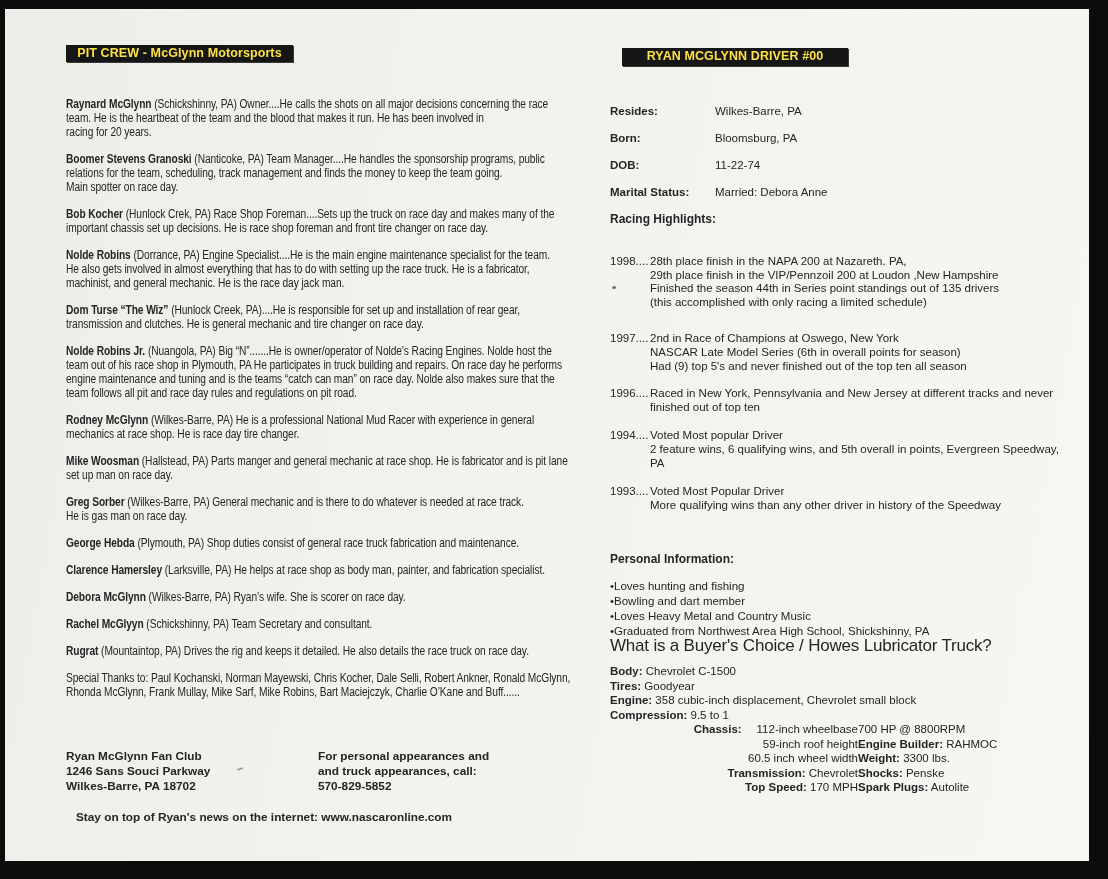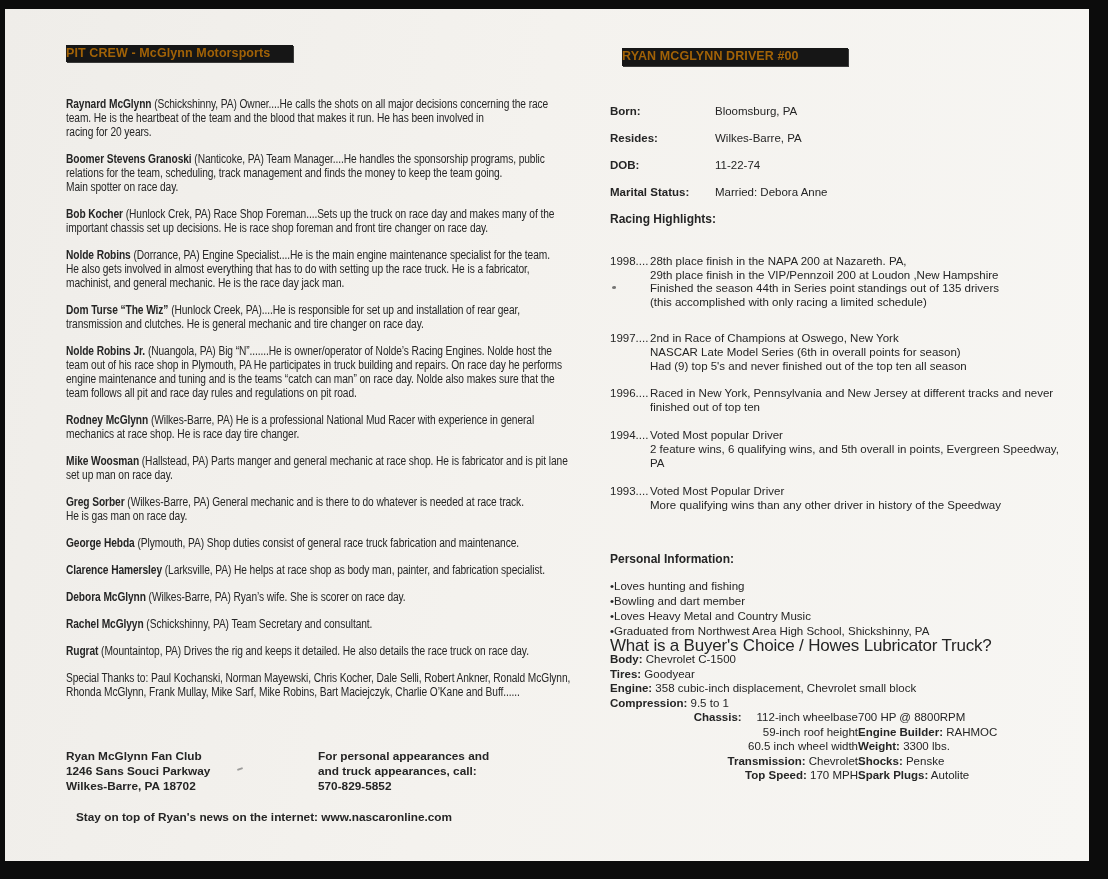--- a/index.html
+++ b/index.html
@@ -11,23 +11,23 @@
     color:#252525;
     overflow:hidden;
   }
   .paper {
     position:absolute; left:5px; top:9px;
     width:1084px; height:852px;
     background:linear-gradient(100deg,#efede9 0%,#f4f2ee 45%,#f7f6f3 100%);
   }
   .bar {
     position:absolute;
-    background:#161616; color:#a16207;
+    background:#161616; color:#fde047;
     font-weight:bold; font-size:12.5px;
-    text-align:left; line-height:17px;
+    text-align:center; line-height:17px;
     letter-spacing:.1px;
     box-shadow:1px 1px 0 #3a3a3a;
   }
   .bar-left  { left:61px;  top:36px; width:227px; height:17px; }
   .bar-right { left:617px; top:39px; width:226px; height:18px; }
 
   
   .left-body {
     position:absolute; left:61px; top:88px;
     width:640px;
@@ -58,21 +58,21 @@
   .hl { display:flex; }
   .hl-1998 { margin-top:0; }
   .hl-1997 { margin-top:22px; }
   .hl-1996, .hl-1994 { margin-top:14px; }
   .hl-1993 { margin-top:15px; }
   .hl .yr { flex:0 0 40px; }
   .hl .hl-lines { flex:1; }
   .personal-title { margin-top:40px; }
   .bullets { margin-top:12px; line-height:15px; }
   .truck-title { font-size:17px; font-weight:normal; letter-spacing:-0.2px; }
-  .specs { margin-top:0; line-height:14.5px; }
+  .specs { margin-top:12px; line-height:14.5px; }
   .spec b { font-weight:bold; }
   .chassis-row { display:flex; }
   .chassis-left { flex:0 0 248px;text-align:right; }
   .chassis-block .pre { display:inline-block; vertical-align:top; }
   .stray-dot {
     position:absolute; left:607px; top:277px;
     width:4px; height:3px; background:#555; border-radius:50% 40% 50% 50%;
     opacity:.8;
   }
   .stray-tick {
@@ -124,22 +124,22 @@
 
   <div class="fan-address">Ryan McGlynn Fan Club
 1246 Sans Souci Parkway
 Wilkes-Barre, PA 18702</div>
   <div class="appearances">For personal appearances and
 and truck appearances, call:
 570-829-5852</div>
   <div class="internet-line">Stay on top of Ryan's news on the internet: www.nascaronline.com</div>
 
   <div class="right-body">
+    <div class="bio-row"><span class="bio-label">Resides:</span><span class="bio-value">Wilkes-Barre, PA</span></div>
     <div class="bio-row"><span class="bio-label">Born:</span><span class="bio-value">Bloomsburg, PA</span></div>
-    <div class="bio-row"><span class="bio-label">Resides:</span><span class="bio-value">Wilkes-Barre, PA</span></div>
     <div class="bio-row"><span class="bio-label">DOB:</span><span class="bio-value">11-22-74</span></div>
     <div class="bio-row"><span class="bio-label">Marital Status:</span><span class="bio-value">Married:  Debora Anne</span></div>
 
     <div class="section-title rh-title">Racing Highlights:</div>
 
     <div class="hl hl-1998">
         <span class="yr">1998....</span>
         <span class="hl-lines pre">28th place finish in the NAPA 200 at Nazareth. PA,
 29th place finish in the VIP/Pennzoil 200 at Loudon ,New Hampshire
 Finished the season 44th in Series point standings out of 135 drivers

